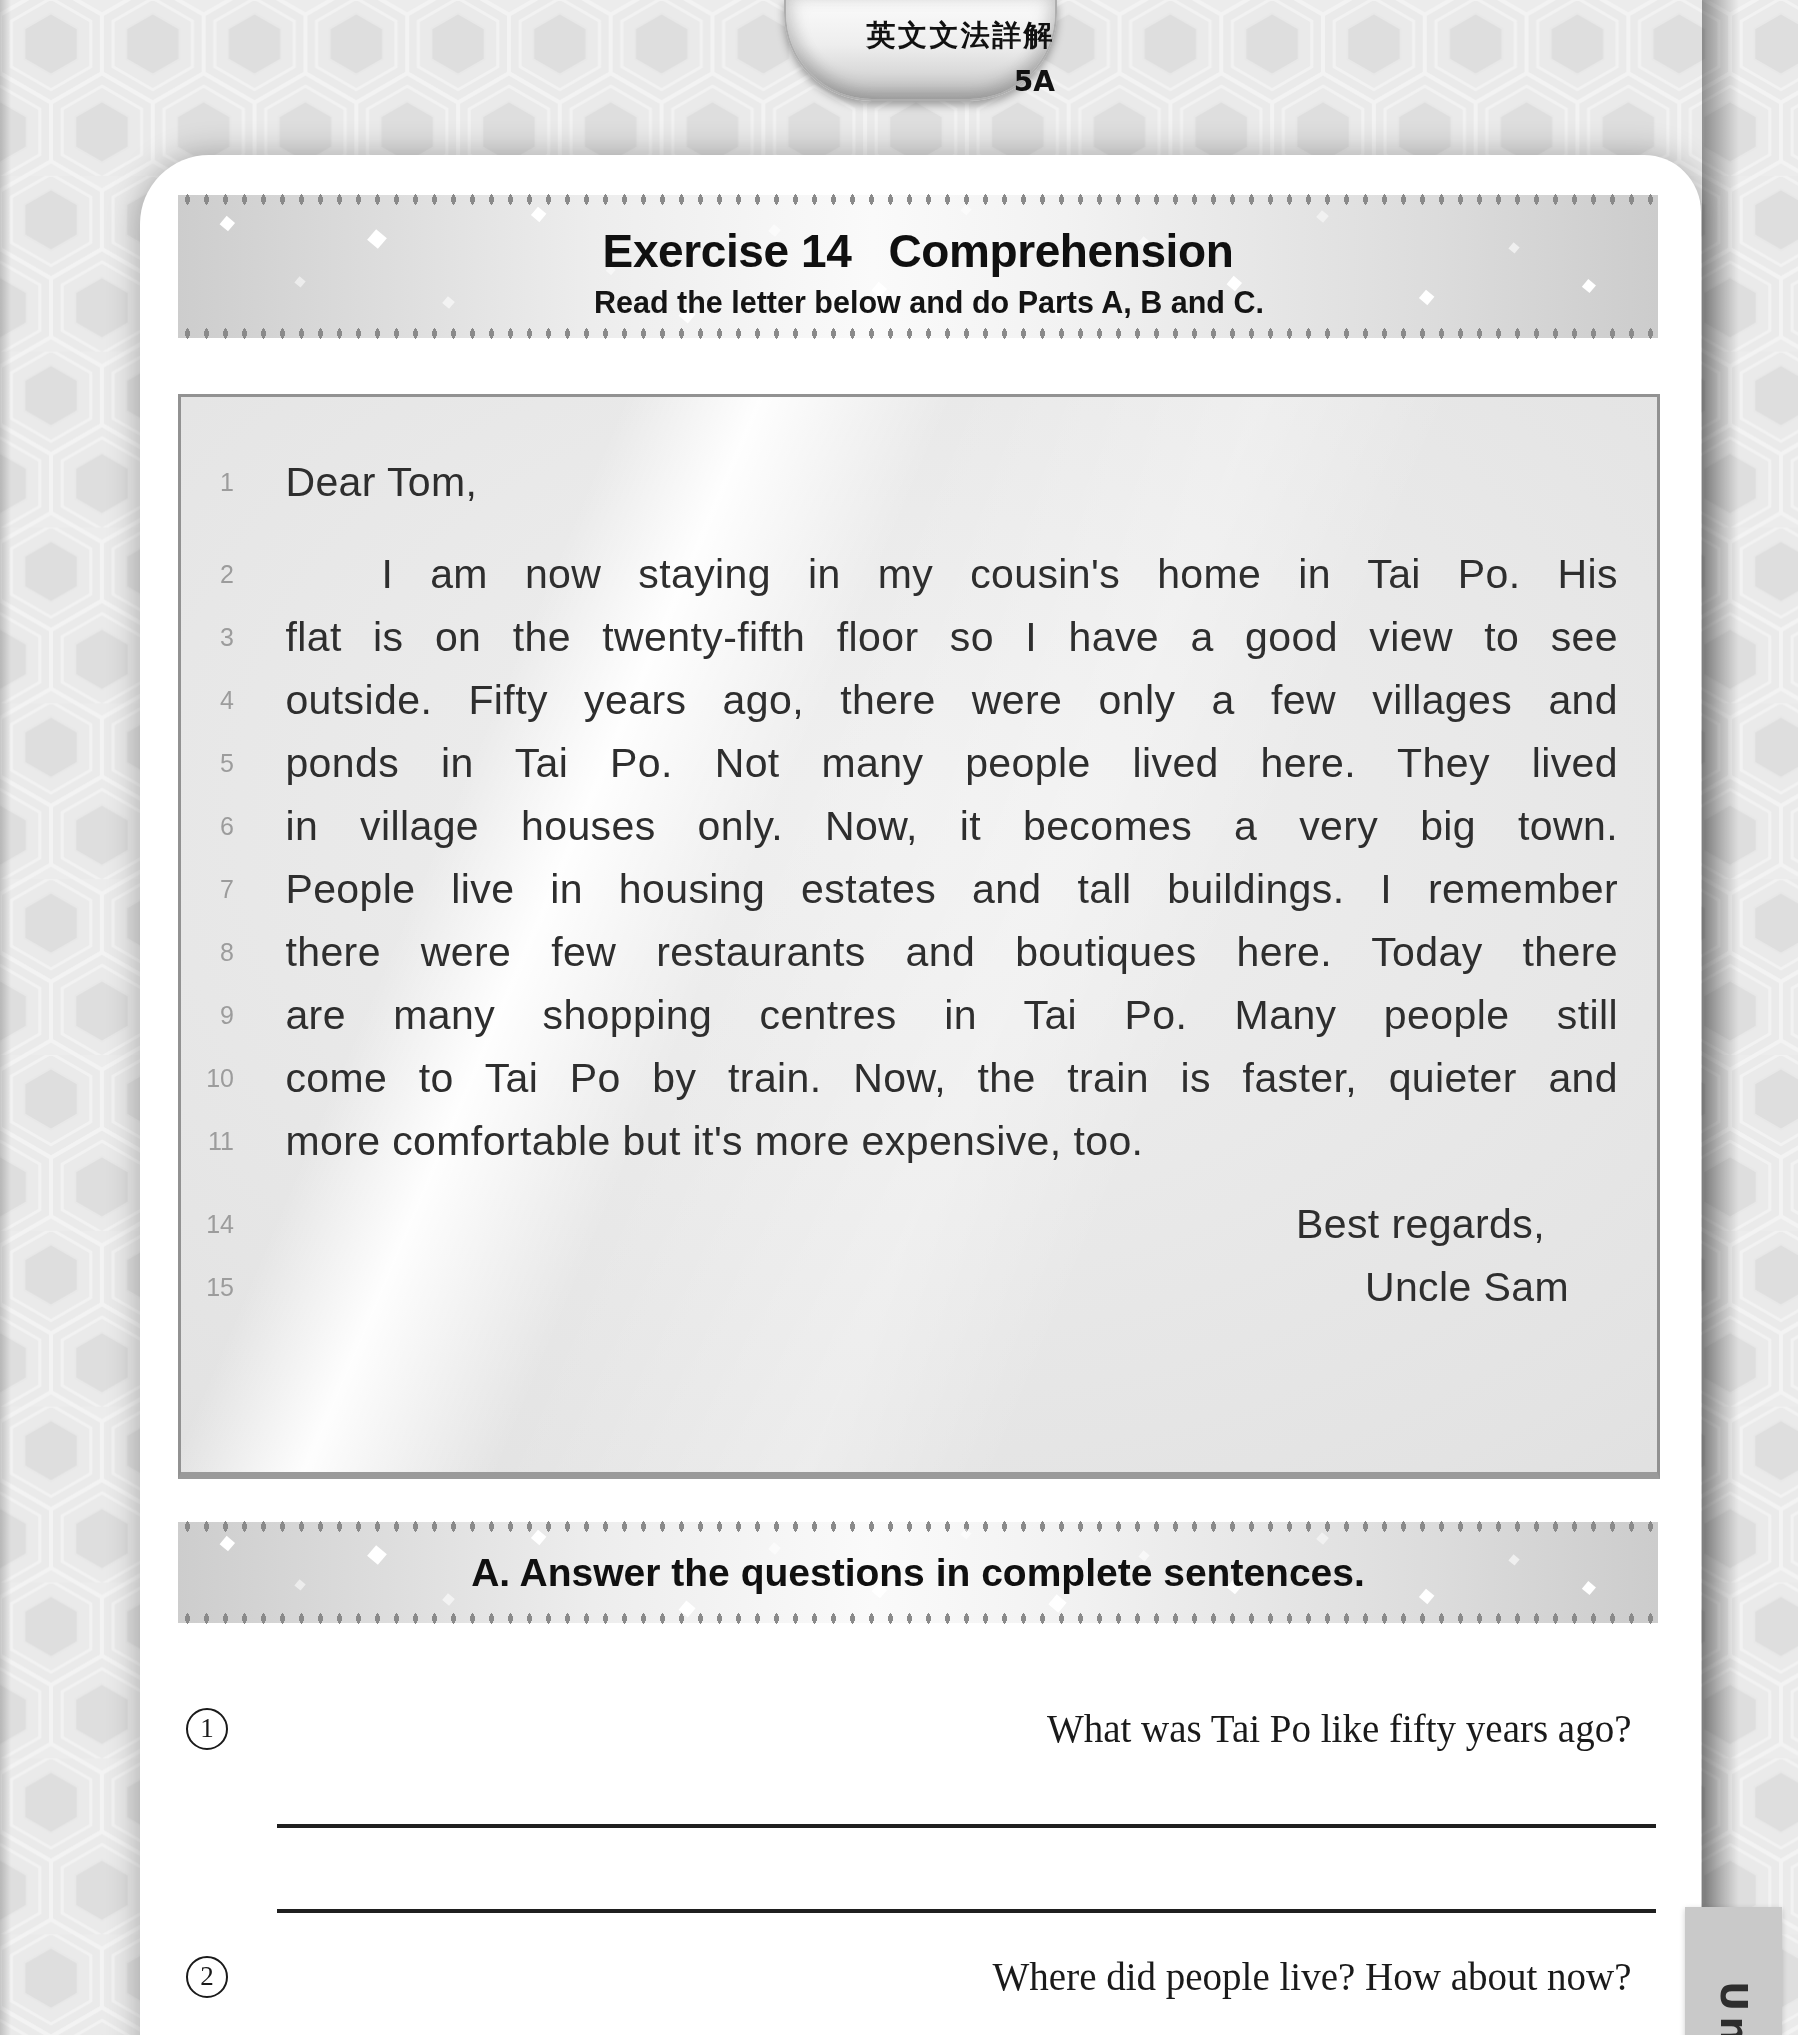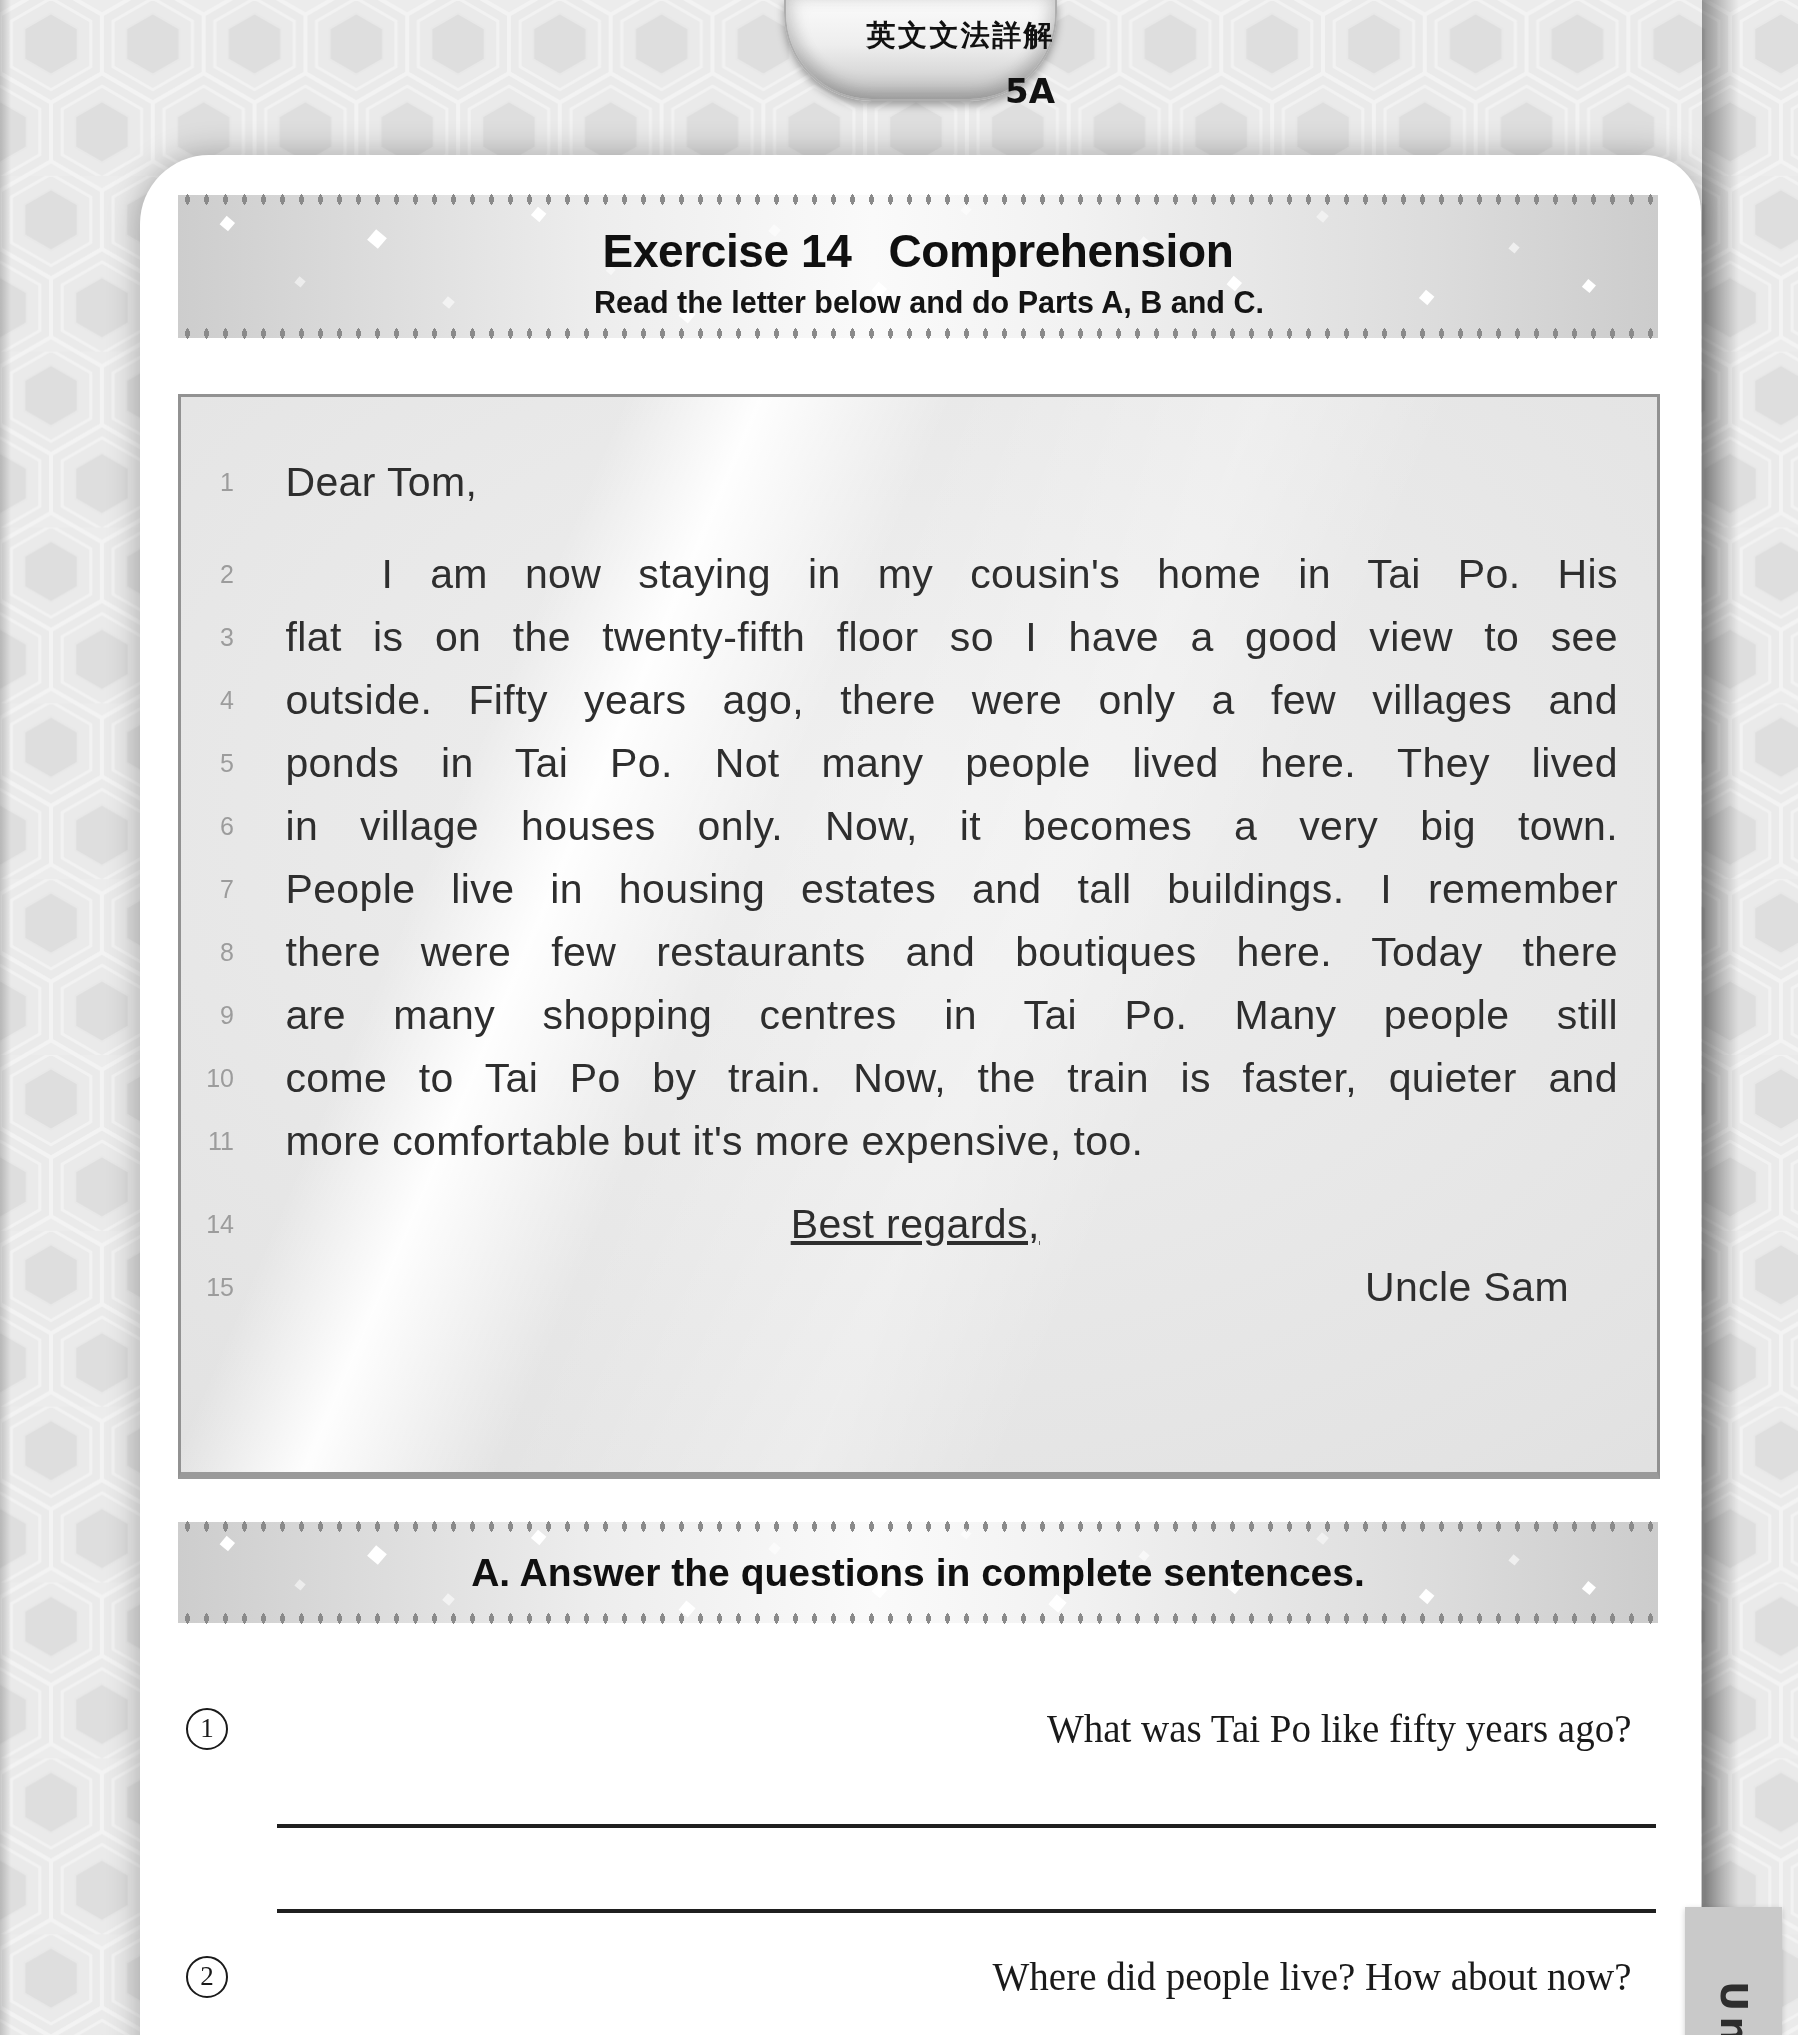--- a/index.html
+++ b/index.html
@@ -25,21 +25,21 @@
     border-radius:0 0 88px 88px;
     background:linear-gradient(180deg,#fbfbfb 0%,#eeeeee 45%,#c6c6c6 100%);
     border:2px solid #aeaeae;border-top:none;
     box-shadow:0 4.1px 9px rgba(0,0,0,.35),
       inset 0 -11.4px 15.5px rgba(0,0,0,.16),
       inset 10.6px 0 14.7px rgba(0,0,0,.07),
       inset -10.6px 0 14.7px rgba(0,0,0,.07);
     text-align:right;color:#111;}
   .badge-line1{margin-top:16.3px;font-size:29px;font-weight:bold;letter-spacing:2.4px;
     font-family:"DejaVu Sans",sans-serif;}
-  .badge-line2{margin-top:15px;font-size:34px;font-weight:bold;
+  .badge-line2{margin-top:9px;font-size:28px;font-weight:bold;
     font-family:"DejaVu Sans",sans-serif;}
 
   
   .banner{position:absolute;left:178px;width:1480px;z-index:2;
     background:linear-gradient(90deg,#cdcdcd 0%,#ededed 28%,#fafafa 47%,#f2f2f2 60%,#dcdcdc 85%,#cccccc 100%);}
   .banner .dots{position:absolute;left:0;width:100%;height:13px;
     background:radial-gradient(ellipse 2.4px 5.3px at 50% 50%,#8a8a8a 96%,rgba(0,0,0,0) 100%);
     background-size:19px 13px;background-repeat:repeat-x;}
   .banner .dots.top{top:-1.6px;}
   .banner .dots.bottom{bottom:-1.6px;}
@@ -63,21 +63,21 @@
     background:linear-gradient(113deg,rgba(255,255,255,0) 23%,rgba(255,255,255,.95) 30%,
       rgba(255,255,255,0) 40%,rgba(255,255,255,.30) 56%,rgba(255,255,255,0) 66%);}
   .letter-lines{position:absolute;inset:0;padding-top:54px;}
   .letter-line{display:flex;height:63px;line-height:63px;}
   .line-number{width:53px;text-align:right;padding-right:22.4px;flex:none;
     font-size:25px;color:#9c9c9c;}
   .line-text{flex:1;margin-left:29px;padding-right:39px;
     font-size:41px;font-weight:300;color:#2e2e2e;letter-spacing:0.4px;white-space:nowrap;}
   .line-text.j{white-space:normal;text-align:justify;text-align-last:justify;}
   .line-text.indent{text-indent:96px;}
-  .line-text.right1{text-align:center;padding-right:112px;text-decoration:underline;}
+  .line-text.right1{text-align:right;padding-right:112px;}
   .line-text.right2{text-align:right;padding-right:88px;}
 
   
   .question{position:absolute;left:178px;width:1482px;z-index:2;}
   .qnum{position:absolute;left:8.1px;top:1.6px;width:42px;height:42px;box-sizing:border-box;
     border:2px solid #1a1a1a;border-radius:50%;
     display:flex;align-items:center;justify-content:center;
     font-family:"Liberation Serif",serif;font-size:27px;color:#1a1a1a;}
   .qtext{margin-left:104px;padding-right:28.5px;font-family:"Liberation Serif",serif;
     font-size:39px;color:#1a1a1a;text-align:right;}

